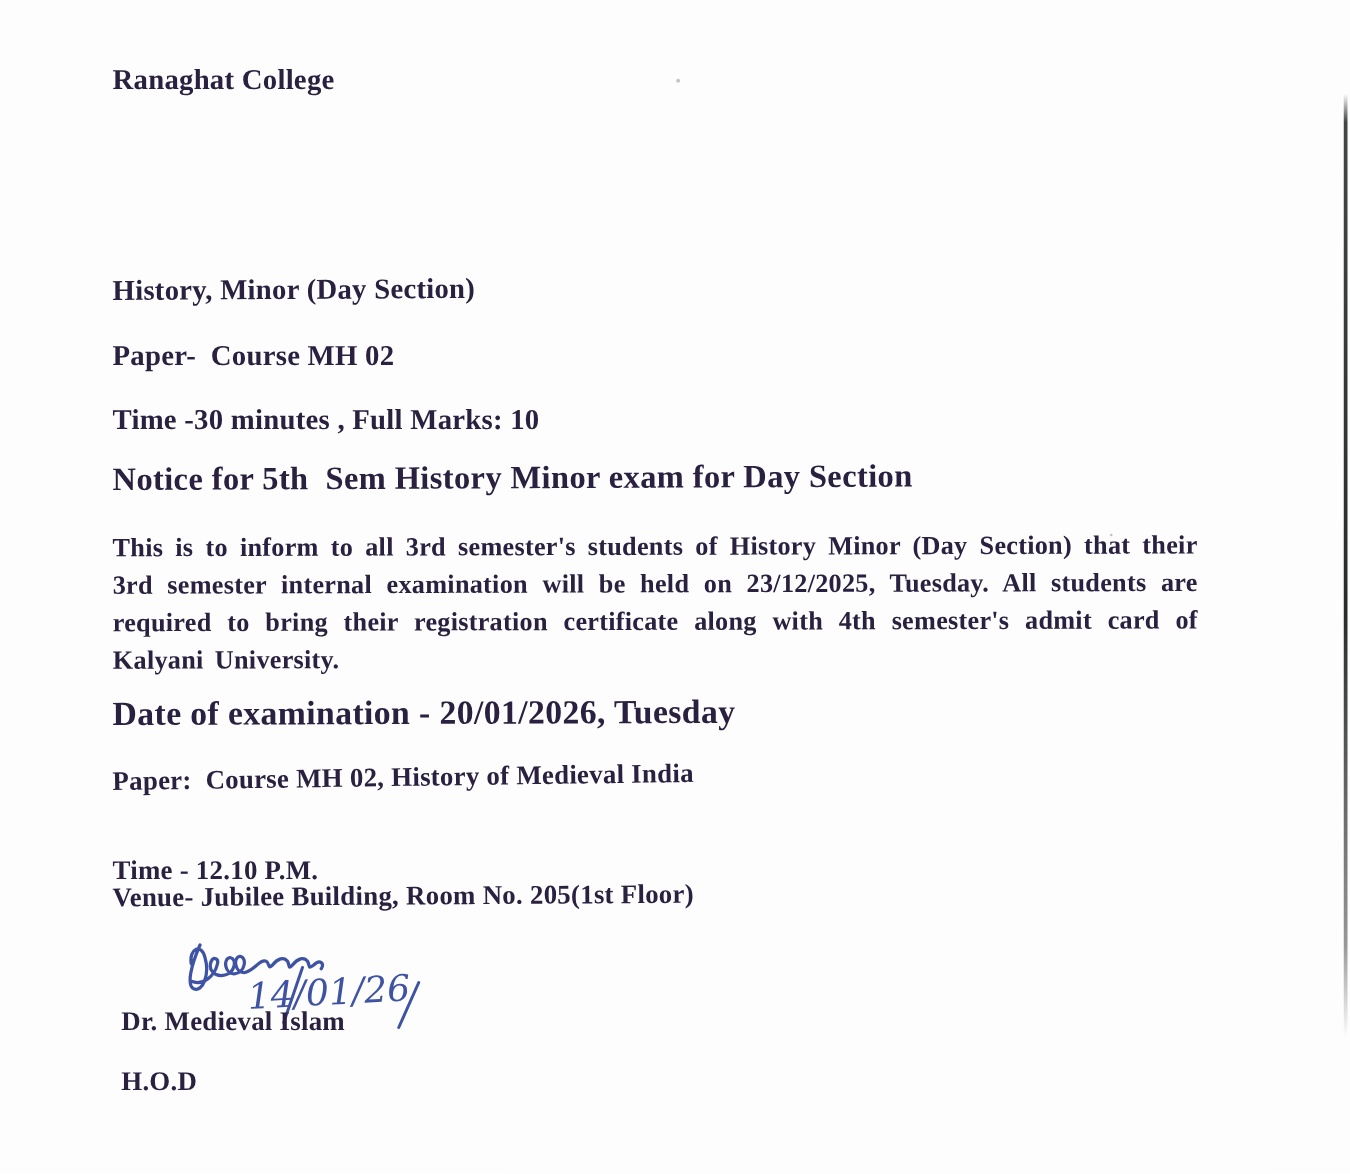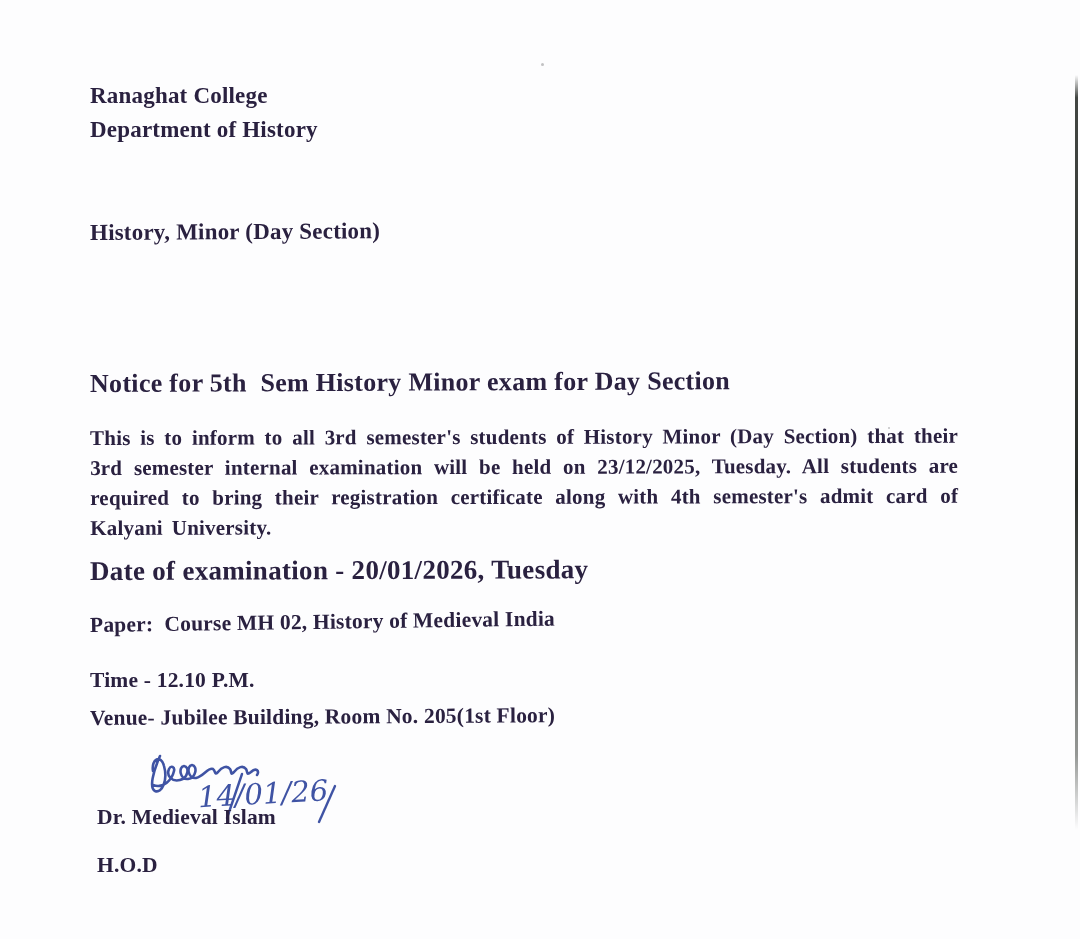--- a/index.html
+++ b/index.html
@@ -78,32 +78,33 @@
     position: absolute;
     border-radius: 50%;
     background: rgba(120,120,125,0.45);
   }
 </style>
 </head>
 <body>
 
 <div class="page">
 
-  <div class="line hdr" style="top:83px;">Ranaghat College</div>
-  <div class="line hdr" style="top:117px;">Department of History</div>
+  <div class="line hdr" style="top:51px;">Ranaghat College</div>
   <div class="line hdr tilt-slight" style="top:220px;">History, Minor (Day Section)</div>
+  <div class="line hdr" style="top:272px;">Paper-  Course MH 02</div>
+  <div class="line hdr" style="top:323px;">Time -30 minutes , Full Marks: 10</div>
 
   <div class="line notice-heading" style="top:369px;">Notice for 5th  Sem History Minor exam for Day Section</div>
 
   <div class="body-par">This is to inform to all 3rd semester's students of History Minor (Day Section) that their 3rd semester internal examination will be held on 23/12/2025, Tuesday. All students are required to bring their registration certificate along with 4th semester's admit card of Kalyani University.</div>
 
   <div class="line date-heading" style="top:556px;">Date of examination - 20/01/2026, Tuesday</div>
 
   <div class="line detail tilt-up" style="top:613px;">Paper:  Course MH 02, History of Medieval India</div>
-  <div class="line detail" style="top:668px;">Time - 12.10 P.M.</div>
+  <div class="line detail" style="top:684px;">Time - 12.10 P.M.</div>
   <div class="line detail tilt-slight" style="top:706px;">Venue- Jubilee Building, Room No. 205(1st Floor)</div>
 
   <svg class="signature" viewBox="0 0 214 82" xmlns="http://www.w3.org/2000/svg">
     <path d="M 22 12 C 15 28, 11 44, 17 47 C 24 50, 30 36, 26 22 C 23 10, 13 15, 15 27
              M 15 41 C 25 45, 34 36, 36 27 C 37 23, 33 21, 31 25 C 28 32, 34 38, 42 36
              C 50 34, 52 23, 46 22 C 40 23, 42 36, 50 35 C 58 34, 60 22, 54 21
              C 48 22, 50 35, 58 34 C 66 32, 70 23, 75 25 C 78 27, 76 32, 80 28
              C 84 23, 89 21, 92 25 C 94 28, 92 32, 96 28 C 100 23, 105 21, 108 25
              C 110 28, 108 32, 113 28 C 118 23, 122 27, 119 31" fill="none" stroke="currentColor" stroke-width="2.6" stroke-linecap="round" stroke-linejoin="round"></path>
     <path d="M 104 30 L 89 74" fill="none" stroke="currentColor" stroke-width="2.4" stroke-linecap="round"></path>

